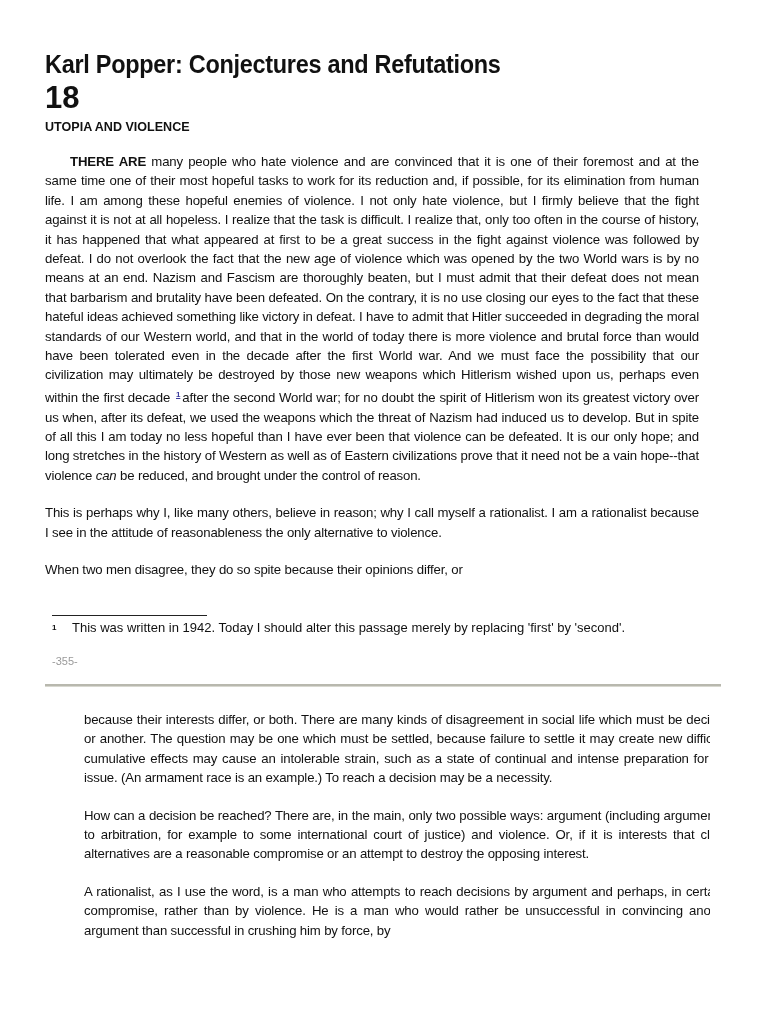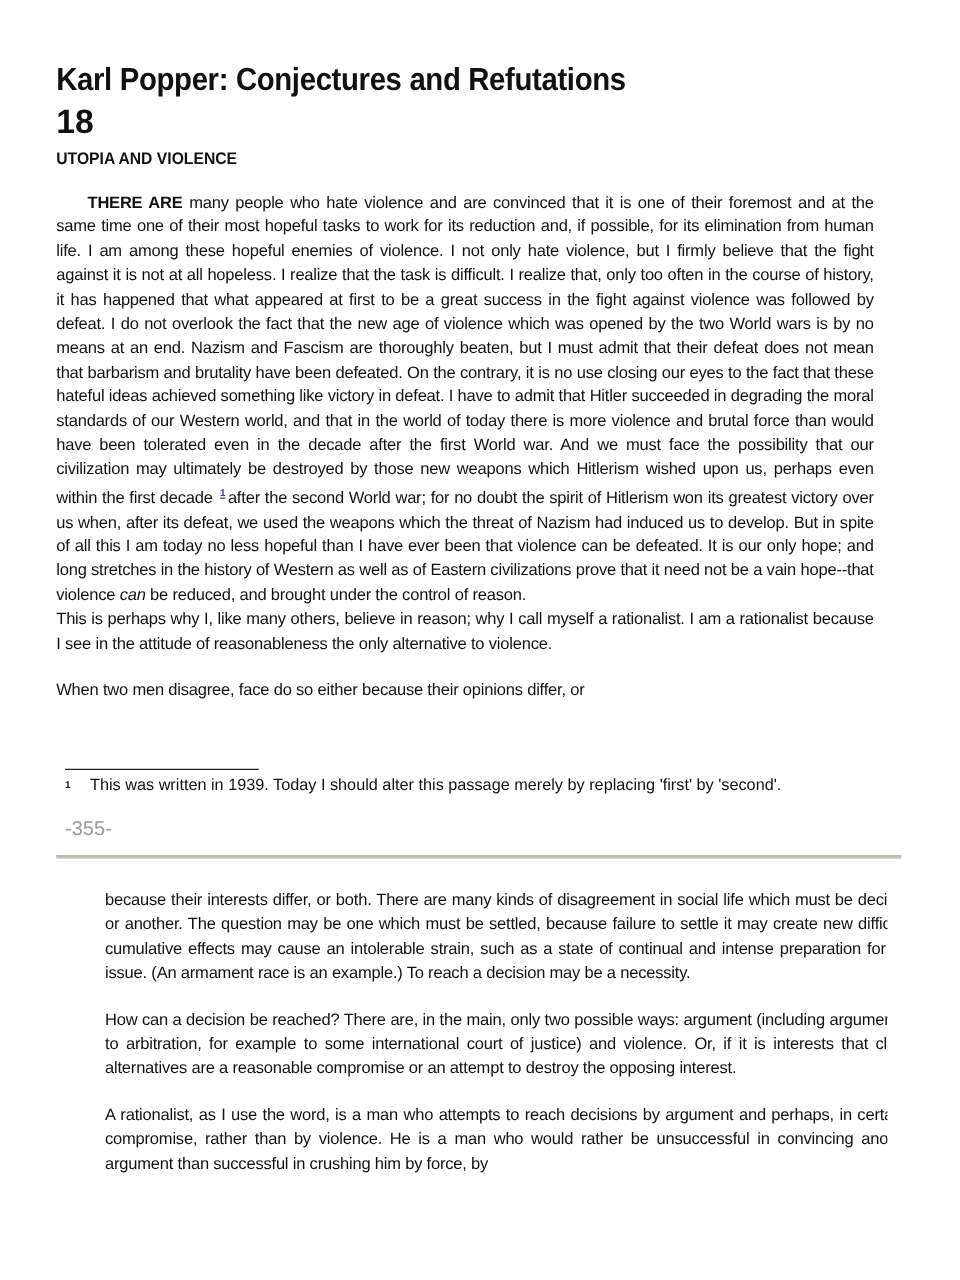--- a/index.html
+++ b/index.html
@@ -25,42 +25,42 @@
       font-size: 25.5px;
       font-weight: bold;
       line-height: 33px;
       margin: 0;
       letter-spacing: -0.3px;
       transform: scaleX(0.92);
       transform-origin: left;
       white-space: nowrap;
     }
     .chapter-num {
-      font-size: 27px;
+      font-size: 31px;
       font-weight: bold;
       line-height: 33px;
       margin: 0;
     }
     .chapter-title {
       font-size: 13.5px;
       font-weight: bold;
       line-height: 20px;
       margin: 3px 0 0 0;
       transform: scaleX(0.93);
       transform-origin: left;
     }
     .para {
       font-size: 13.2px;
       line-height: 19.4px;
       text-align: justify;
       margin: 0;
       letter-spacing: -0.15px;
     }
     .para.p1 { margin-top: 15px; }
-    .para.p2 { }
+    .para.p2 { margin-top: 18px; }
     .para.p3 { margin-top: 18px; }
     .lead { font-weight: bold; margin-left: 25px; }
     .fn-ref {
       color: #3b3b9c;
       font-size: 8px;
       font-weight: bold;
       vertical-align: super;
       text-decoration: underline;
       padding: 0 2px;
       cursor: pointer;
@@ -85,21 +85,21 @@
       font-size: 8px;
       font-weight: bold;
       vertical-align: top;
       display: inline-block;
       width: 20px;
     }
     .page-number {
       position: absolute;
       left: 52px;
       top: 655px;
-      font-size: 16px;
+      font-size: 11px;
       color: #9a9a9a;
     }
     .page-divider {
       position: absolute;
       left: 45px;
       top: 684px;
       width: 676px;
       height: 2px;
       background: #b8b8ae;
       border-bottom: 1px solid #d8d8d0;
@@ -130,26 +130,26 @@
 
 <div class="page1">
   <h1 class="doc-title">Karl Popper: Conjectures and Refutations</h1>
   <div class="chapter-num">18</div>
   <div class="chapter-title">UTOPIA AND VIOLENCE</div>
 
   <p class="para p1"><span class="lead">THERE ARE</span><span> many people who hate violence and are convinced that it is one of their foremost and at the same time one of their most hopeful tasks to work for its reduction and, if possible, for its elimination from human life. I am among these hopeful enemies of violence. I not only hate violence, but I firmly believe that the fight against it is not at all hopeless. I realize that the task is difficult. I realize that, only too often in the course of history, it has happened that what appeared at first to be a great success in the fight against violence was followed by defeat. I do not overlook the fact that the new age of violence which was opened by the two World wars is by no means at an end. Nazism and Fascism are thoroughly beaten, but I must admit that their defeat does not mean that barbarism and brutality have been defeated. On the contrary, it is no use closing our eyes to the fact that these hateful ideas achieved something like victory in defeat. I have to admit that Hitler succeeded in degrading the moral standards of our Western world, and that in the world of today there is more violence and brutal force than would have been tolerated even in the decade after the first World war. And we must face the possibility that our civilization may ultimately be destroyed by those new weapons which Hitlerism wished upon us, perhaps even within the first decade</span> <a class="fn-ref">1</a><span>after the second World war; for no doubt the spirit of Hitlerism won its greatest victory over us when, after its defeat, we used the weapons which the threat of Nazism had induced us to develop. But in spite of all this I am today no less hopeful than I have ever been that violence can be defeated. It is our only hope; and long stretches in the history of Western as well as of Eastern civilizations prove that it need not be a vain hope--that violence </span><em>can</em><span> be reduced, and brought under the control of reason.</span></p>
 
   <p class="para p2">This is perhaps why I, like many others, believe in reason; why I call myself a rationalist. I am a rationalist because I see in the attitude of reasonableness the only alternative to violence.</p>
 
-  <p class="para p3">When two men disagree, face do so either because their opinions differ, or</p>
+  <p class="para p3">When two men disagree, they do so spite because their opinions differ, or</p>
 </div>
 
 <div class="fn-rule"></div>
 <div class="footnote">
-  <span class="fn-mark">1</span><span>This was written in 1939. Today I should alter this passage merely by replacing 'first' by 'second'.</span>
+  <span class="fn-mark">1</span><span>This was written in 1942. Today I should alter this passage merely by replacing 'first' by 'second'.</span>
 </div>
 
 <div class="page-number">-355-</div>
 
 <div class="page-divider"></div>
 
 <div class="page2-clip">
   <div class="page2" style="top:10px;">
     <p class="para q1">because their interests differ, or both. There are many kinds of disagreement in social life which must be decided one way or another. The question may be one which must be settled, because failure to settle it may create new difficulties whose cumulative effects may cause an intolerable strain, such as a state of continual and intense preparation for deciding the issue. (An armament race is an example.) To reach a decision may be a necessity.</p>
     <p class="para q2">How can a decision be reached? There are, in the main, only two possible ways: argument (including arguments submitted to arbitration, for example to some international court of justice) and violence. Or, if it is interests that clash, the two alternatives are a reasonable compromise or an attempt to destroy the opposing interest.</p>

